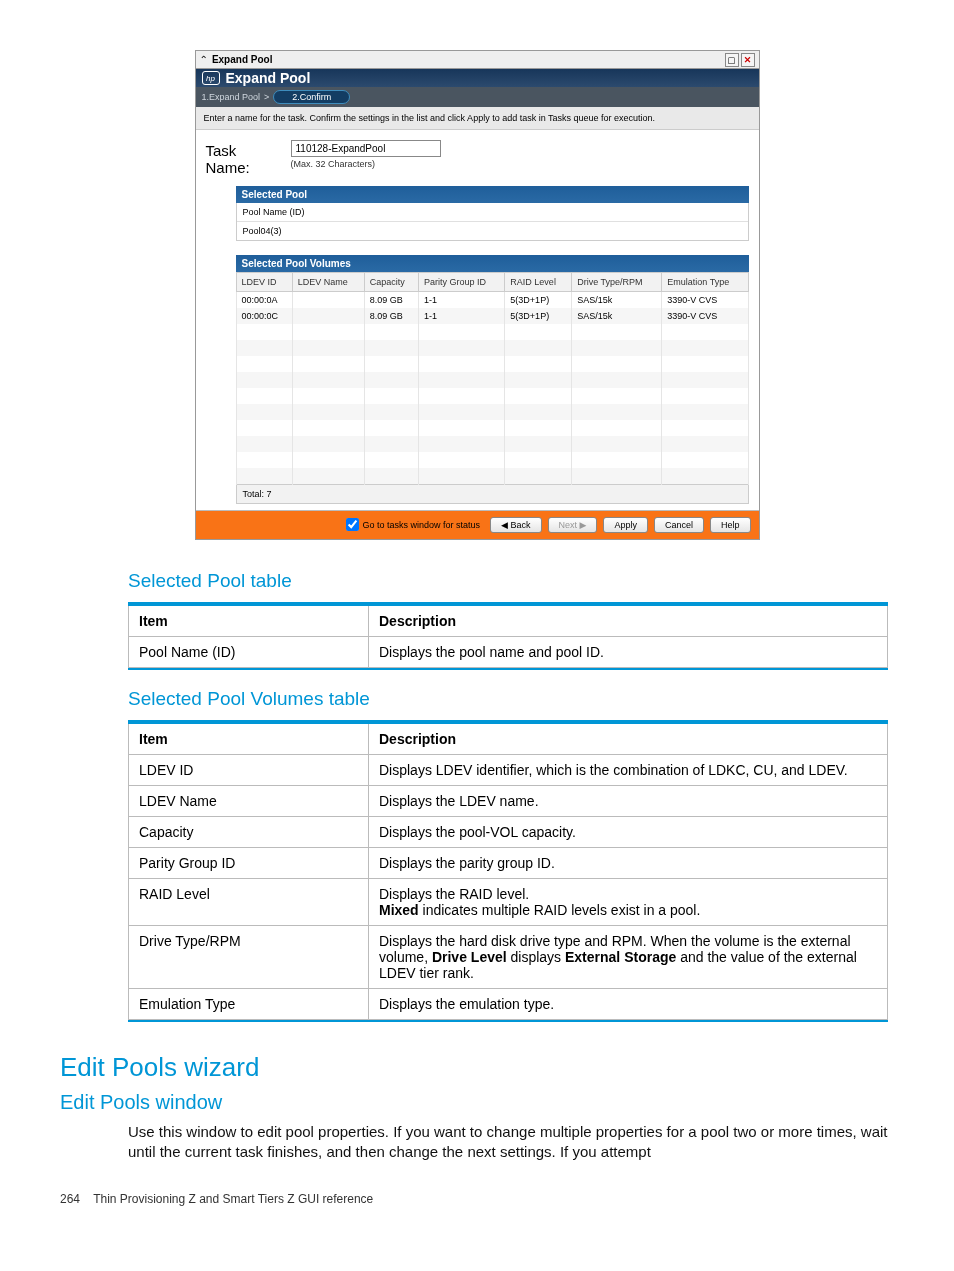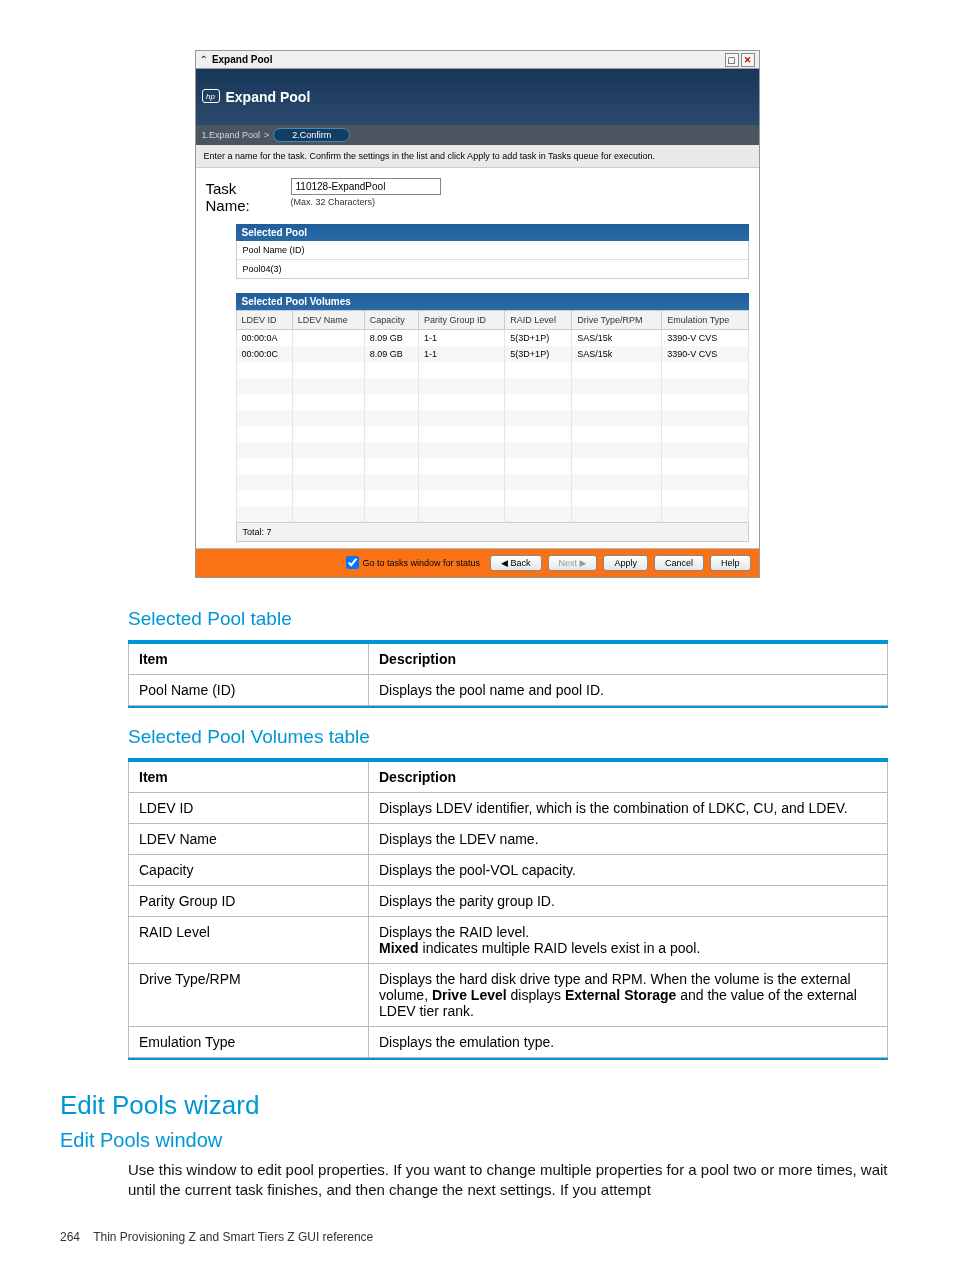--- a/index.html
+++ b/index.html
@@ -8,21 +8,21 @@
 
   
   .dialog { border: 1px solid #999; width: 565px; margin: 0 auto 30px auto; font-size: 10px; background: #fff; }
   .dialog-titlebar { background: #efefef; height: 18px; display: flex; align-items: center; padding: 0 4px; border-bottom: 1px solid #999; }
   .dialog-titlebar .collapse-icon { font-size: 10px; margin-right: 4px; }
   .dialog-titlebar .title { font-weight: bold; flex: 1; font-size: 10px; }
   .dialog-titlebar .win-btns { display: flex; gap: 2px; }
   .dialog-titlebar .win-btn { width: 14px; height: 14px; display: flex; align-items: center; justify-content: center; border: 1px solid #888; font-size: 9px; background: #f5f5f5; }
   .dialog-titlebar .win-close { color: #c00; font-weight: bold; }
 
-  .dialog-header { background: linear-gradient(#17365a,#2c4a6e); color: #fff; padding: 20px 6px; display: flex; }
+  .dialog-header { background: linear-gradient(#17365a,#2c4a6e); color: #fff; padding: 1px 6px; display: flex; align-items: center; }
   .hp-logo { width: 18px; height: 14px; border: 1px solid #fff; border-radius: 3px; display: inline-flex; align-items: center; justify-content: center; font-size: 8px; font-style: italic; margin-right: 6px; }
   .dialog-header .big-title { font-size: 14px; font-weight: bold; }
 
   .dialog-steps { background: #4a5560; color: #cfd6dd; font-size: 9px; padding: 3px 6px; display: flex; align-items: center; gap: 4px; }
   .dialog-steps .step-active { background: #133d63; border: 1px solid #3e8dbd; padding: 1px 18px; border-radius: 7px; color: #fff; }
 
   .dialog-body { background: #fff; padding: 8px 10px 6px 10px; }
   .dialog-instr { background: #e9e9e9; font-size: 9px; padding: 6px 8px; margin: -8px -10px 10px -10px; border-bottom: 1px solid #ccc; }
 
   .task-row { display: flex; align-items: flex-start; margin-bottom: 10px; gap: 10px; }

